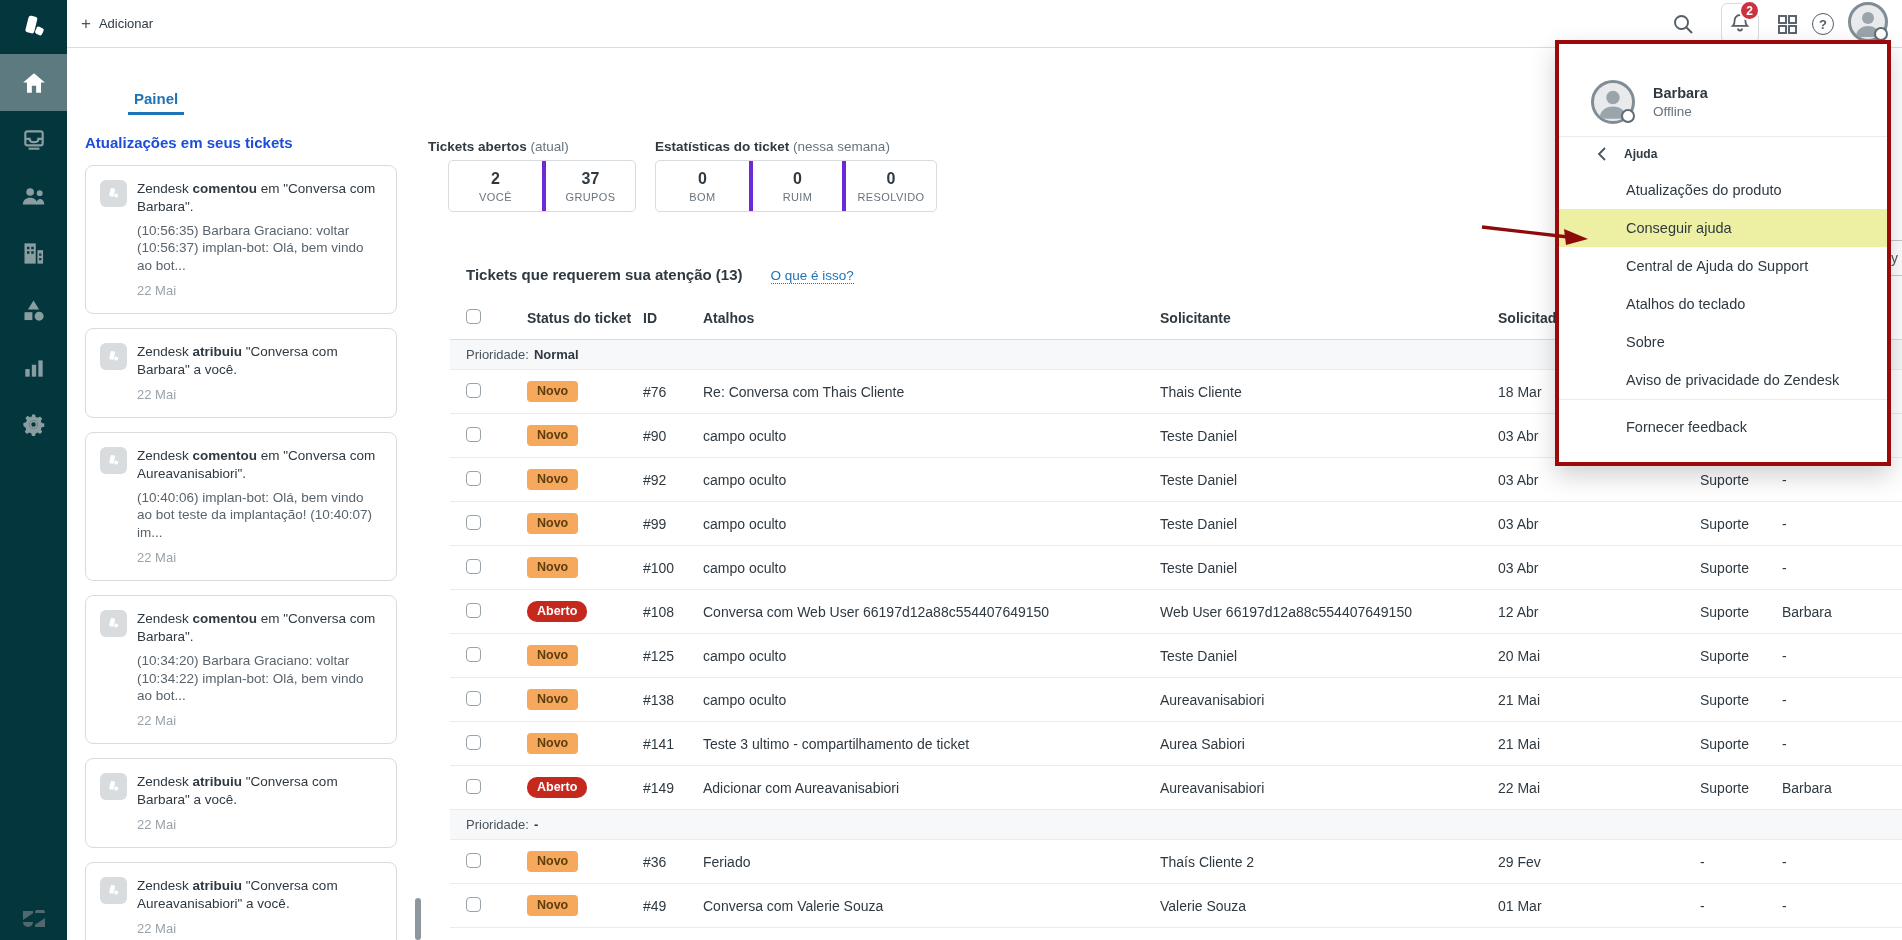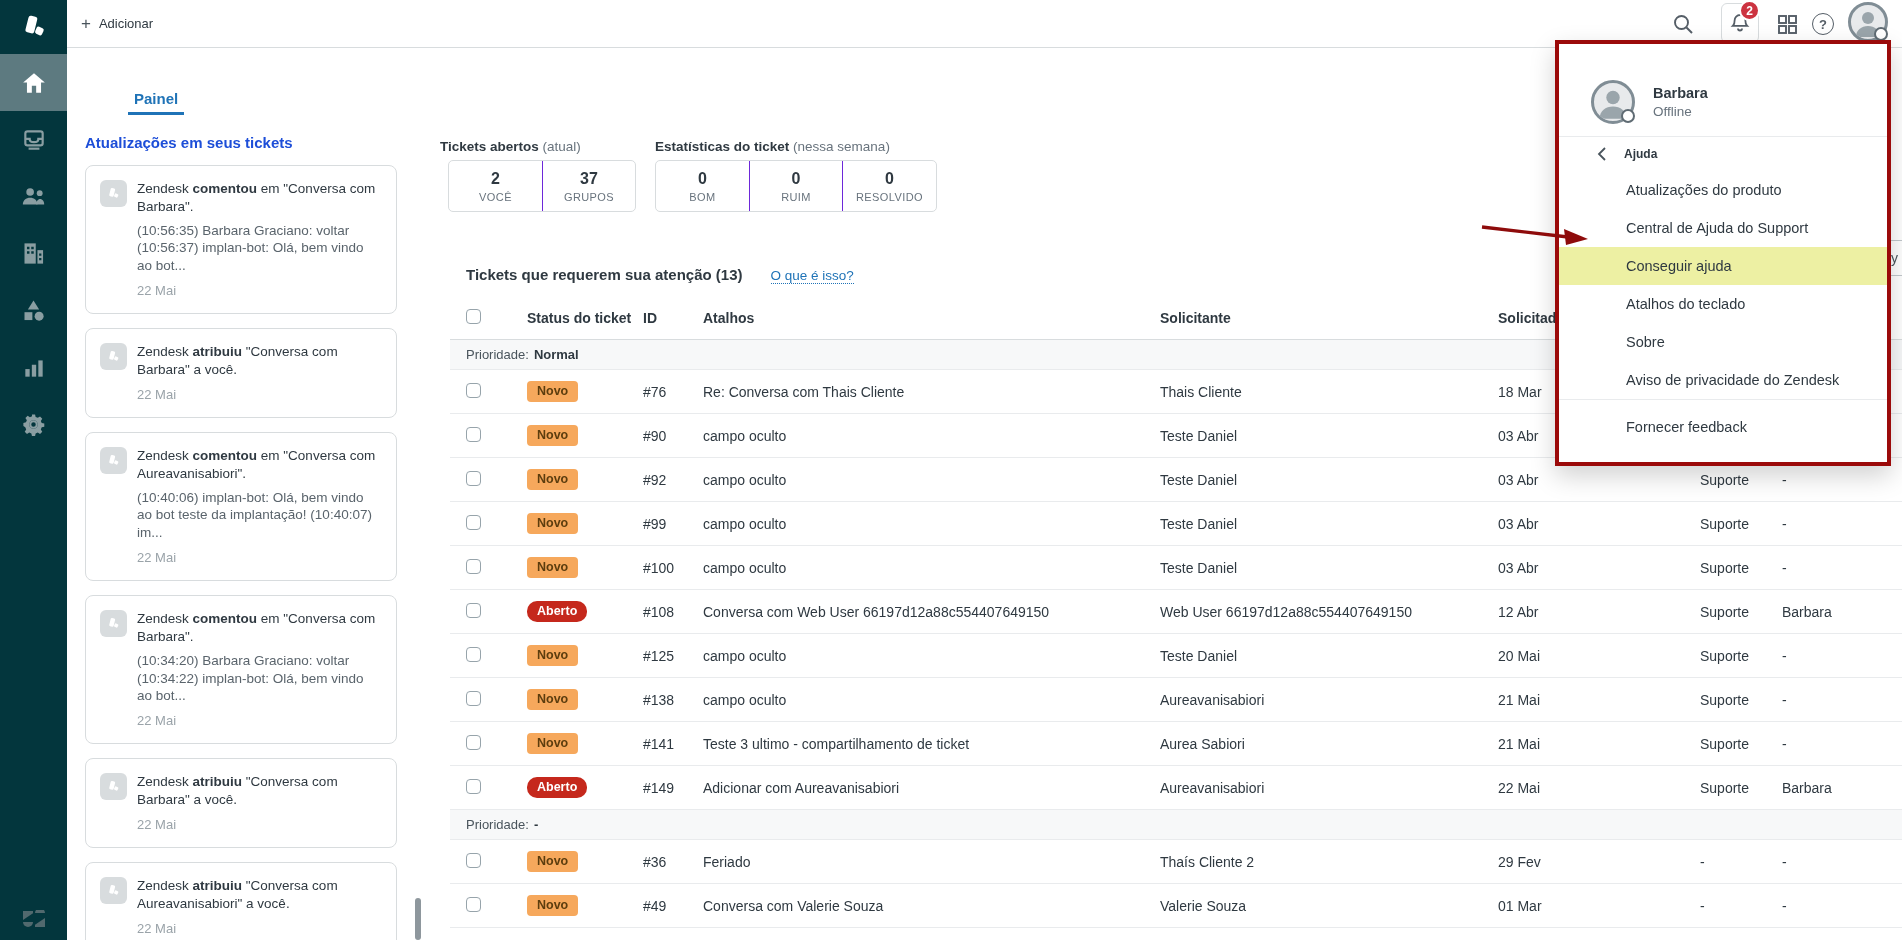--- a/index.html
+++ b/index.html
@@ -38,21 +38,21 @@
   .card-title b { font-weight:bold; }
   .card-excerpt { margin:6px 0 0 0; color:#5a646c; }
   .card-excerpt:empty { display:none; }
   .card-time { margin:7px 0 0 0; color:#9aa3a9; font-size:13px; }
   .card-time:empty { display:none; }
   .panel-scroll { position:absolute; left:415px; top:898px; width:6px; height:42px; border-radius:3px; background:#8e979d; z-index:2; }
   
   .stat-label { position:absolute; font-size:13.5px; color:#68737d; white-space:nowrap; }
   .stat-label b { color:#2f3941; font-weight:bold; }
   .stat-box { position:absolute; display:flex; border:1px solid #d8dcde; border-radius:5px; background:#fff; height:52px; }
-  .stat-cell { width:93px; display:flex; flex-direction:column; align-items:center; justify-content:center; border-left:1px solid #6d28d9; }
+  .stat-cell { width:93px; display:flex; flex-direction:column; align-items:center; justify-content:center; border-left:4px solid #6d28d9; }
   .stat-cell:first-child { border-left:none; }
   .stat-val { font-size:16px; font-weight:bold; color:#2f3941; }
   .stat-cap { font-size:11px; color:#68737d; letter-spacing:.4px; margin-top:3px; }
   
   .ttl-row { position:absolute; left:450px; top:250px; display:flex; align-items:baseline; gap:12px; z-index:1; }
   .ttl-row h3 { margin:16px; font-size:15px; font-weight:bold; color:#2f3941; }
   .what-link { font-size:13.5px; color:#1f73b7; border-bottom:1px dotted #1f73b7; cursor:pointer; }
   .play-btn { position:absolute; left:1838px; top:240px; width:70px; height:36px; border:1px solid #c2c8cc; border-radius:4px; background:#fff; color:#49545c; font-size:14px; display:flex; align-items:center; justify-content:flex-end; padding-right:9px; z-index:1; cursor:pointer; }
   .table { position:absolute; left:450px; top:297px; width:1452px; z-index:1; }
   .trow { display:grid; grid-template-columns:61px 116px 60px 457px 338px 202px 82px 1fr; align-items:center; height:44px; border-bottom:1px solid #e9ebed; padding-left:16px; font-size:14px; color:#2f3941; }
@@ -274,21 +274,21 @@
     <div class="card-body">
       <div class="card-title"><span>Zendesk</span> <b>atribuiu</b><span> "Conversa com Aureavanisabiori" a você.</span></div>
 
       <p class="card-time">22 Mai</p>
     </div>
   </div>
 
 </div>
 <div class="panel-scroll"></div>
 
-<div class="stat-label" style="left:440px; top:139px;">
+<div class="stat-label" style="left:428px; top:139px;">
   <b>Tickets abertos</b> <span>(atual)</span>
 </div>
 <div class="stat-box" style="left:448px; top:160px;">
   <div class="stat-cell">
     <span class="stat-val">2</span>
     <span class="stat-cap">VOCÊ</span>
   </div>
   <div class="stat-cell">
     <span class="stat-val">37</span>
     <span class="stat-cap">GRUPOS</span>
@@ -488,22 +488,22 @@
     </div>
   </div>
   <div class="menu-div"></div>
   <div class="menu-section">
     <svg width="12" height="16" viewBox="0 0 12 16">
       <polyline points="9,2 3,8 9,14" fill="none" stroke="#49545c" stroke-width="1.8"></polyline>
     </svg>
     <span>Ajuda</span>
   </div>
   <div class="menu-item">Atualizações do produto</div>
+  <div class="menu-item hl">Conseguir ajuda</div>
   <div class="menu-item">Central de Ajuda do Support</div>
-  <div class="menu-item hl">Conseguir ajuda</div>
   <div class="menu-item">Atalhos do teclado</div>
   <div class="menu-item">Sobre</div>
   <div class="menu-item">Aviso de privacidade do Zendesk</div>
   <div class="menu-div"></div>
   <div class="menu-item footer">Fornecer feedback</div>
 </div>
 
 <svg class="arrow" width="116" height="34" viewBox="0 0 116 34">
   <line x1="6" y1="11" x2="92" y2="21" stroke="#8e0b0b" stroke-width="3.4"></line>
   <polygon points="112,23 88,13 90,29" fill="#8e0b0b"></polygon>

